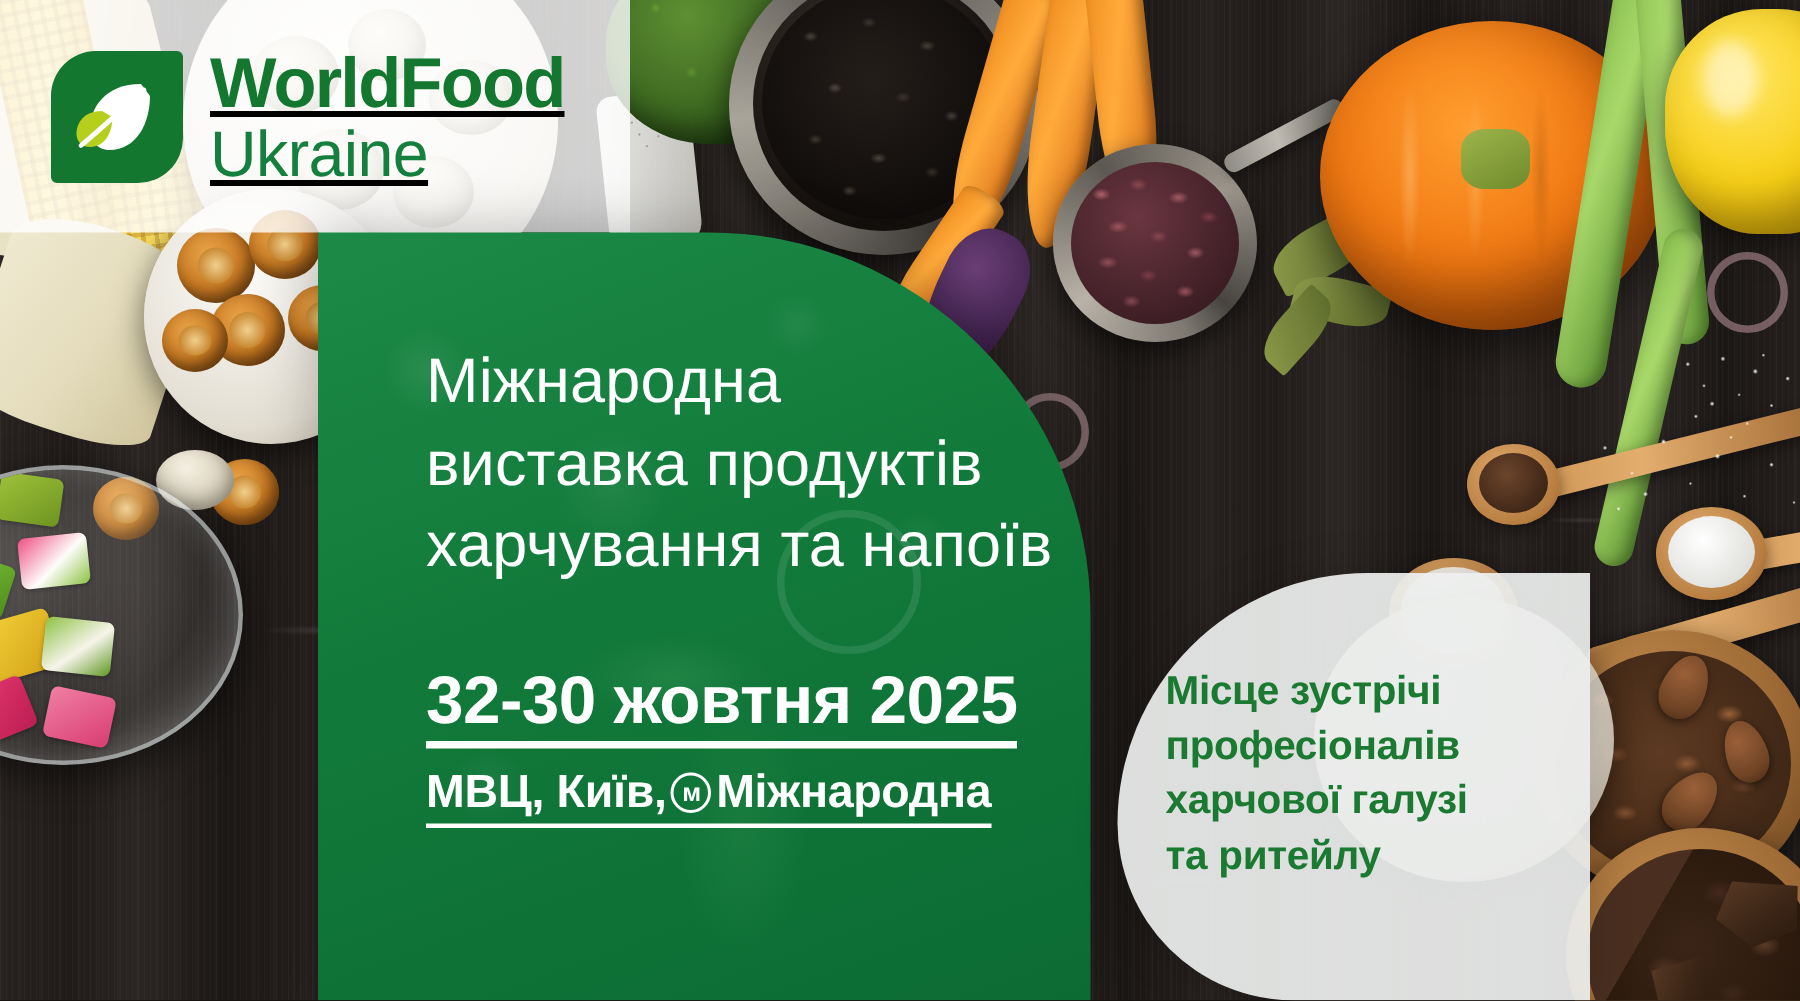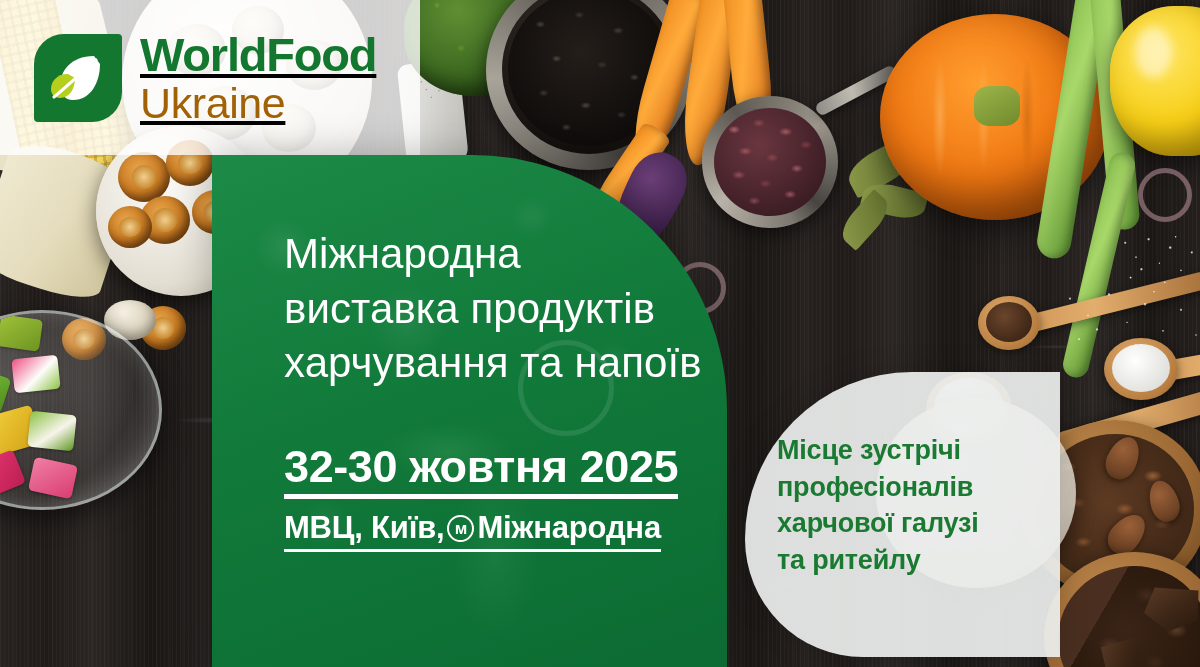--- a/index.html
+++ b/index.html
@@ -322,21 +322,21 @@
     position:relative; width:88px; height:88px; flex:none;
     background:#13772f;
     border-radius:30px 4px 30px 4px;
   }
   #logo-mark svg{ position:absolute; left:0; top:0; }
   #logo-words{ display:flex; flex-direction:column; line-height:1; }
   #logo-worldfood{
     font-size:47px; font-weight:bold; color:#13772f; letter-spacing:-1.2px;
   }
   #logo-ukraine{
-    font-size:43px; font-weight:400; color:#a16207; letter-spacing:-0.4px;
+    font-size:43px; font-weight:400; color:#15803d; letter-spacing:-0.4px;
     margin-top:4px;
   }
 
   
   #green-panel{
     position:absolute; left:212px; top:155px; width:515px; height:512px;
     background:linear-gradient(160deg,#1d8a47 0%,#117a3a 45%,#0c6b33 100%);
     border-radius:0 255px 0 0;
     overflow:hidden;
     box-shadow:0 0 40px rgba(0,0,0,.25);
@@ -378,21 +378,21 @@
     display:inline-flex; align-items:center; gap:1px; letter-spacing:-.2px;
   }
   #metro-badge{
     display:inline-flex; align-items:center; justify-content:center;
     width:27px; height:27px; border:2.4px solid #fff; border-radius:50%;
     font-size:17px; font-weight:bold; line-height:1; margin:0 2px;
   }
 
   
   #tagline-card{
-    position:absolute; left:745px; top:372px; width:315px; height:285px;
+    position:absolute; left:745px; top:382px; width:315px; height:285px;
     background:rgba(236,238,237,.93);
     border-radius:170px 0 0 120px;
     padding:60px 27px 0 32px;
     box-shadow:0 0 30px rgba(0,0,0,.18);
   }
   #tagline-text{
     color:#1b7a31; font-weight:bold; font-size:27px; line-height:1.36;
     white-space:pre-line; letter-spacing:-.2px;
   }
 </style>

